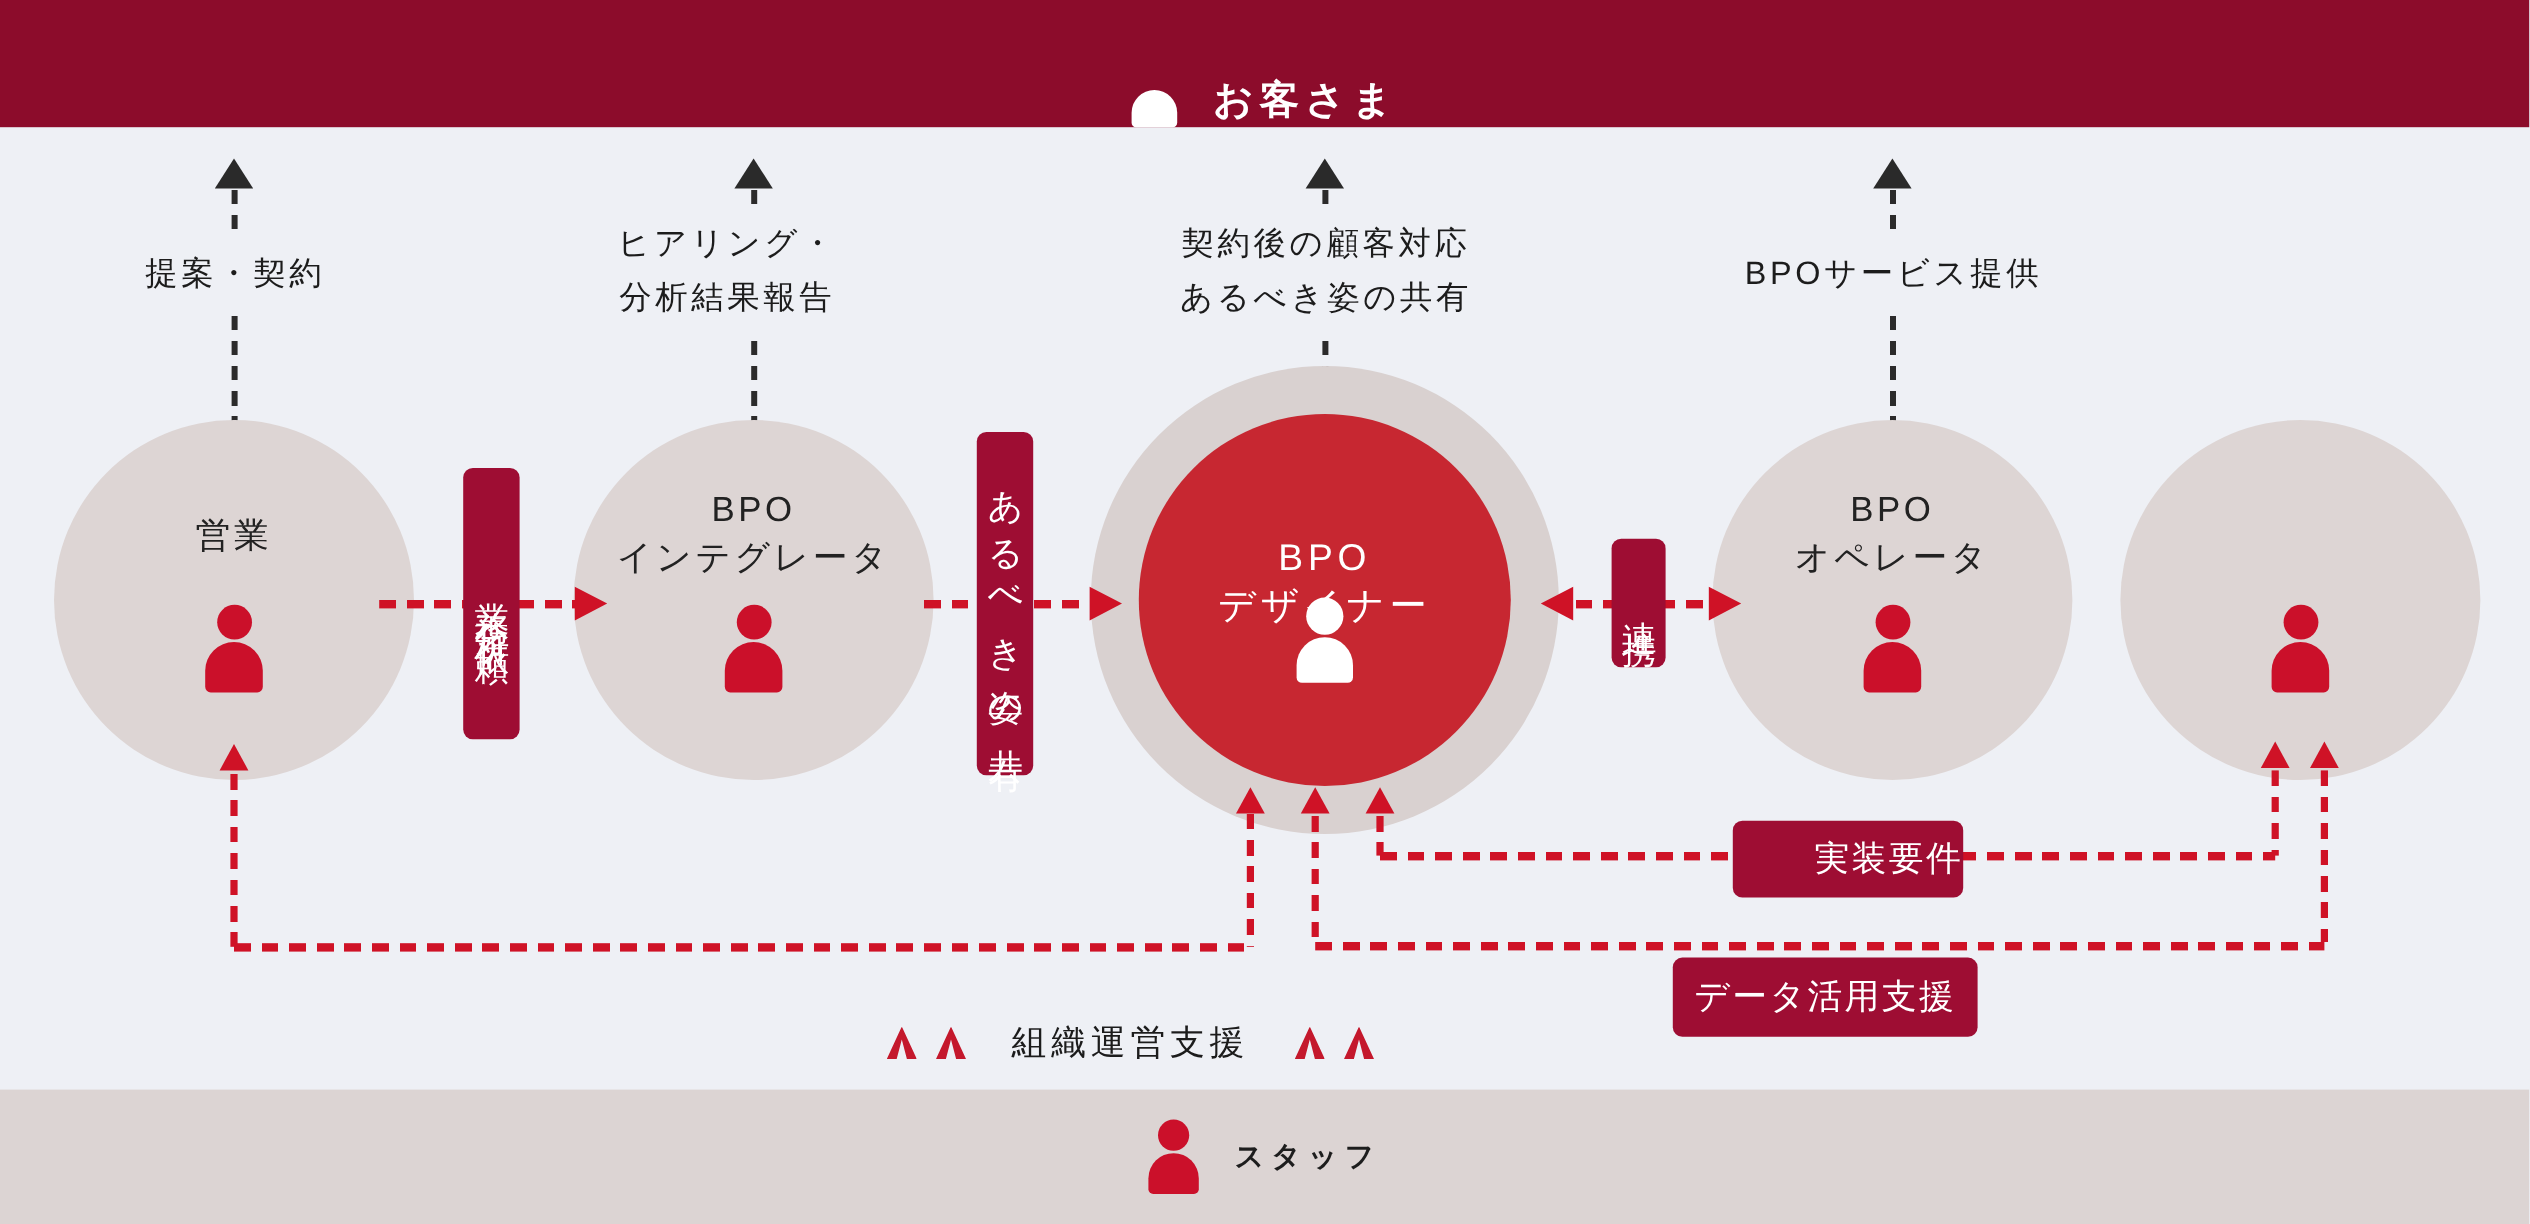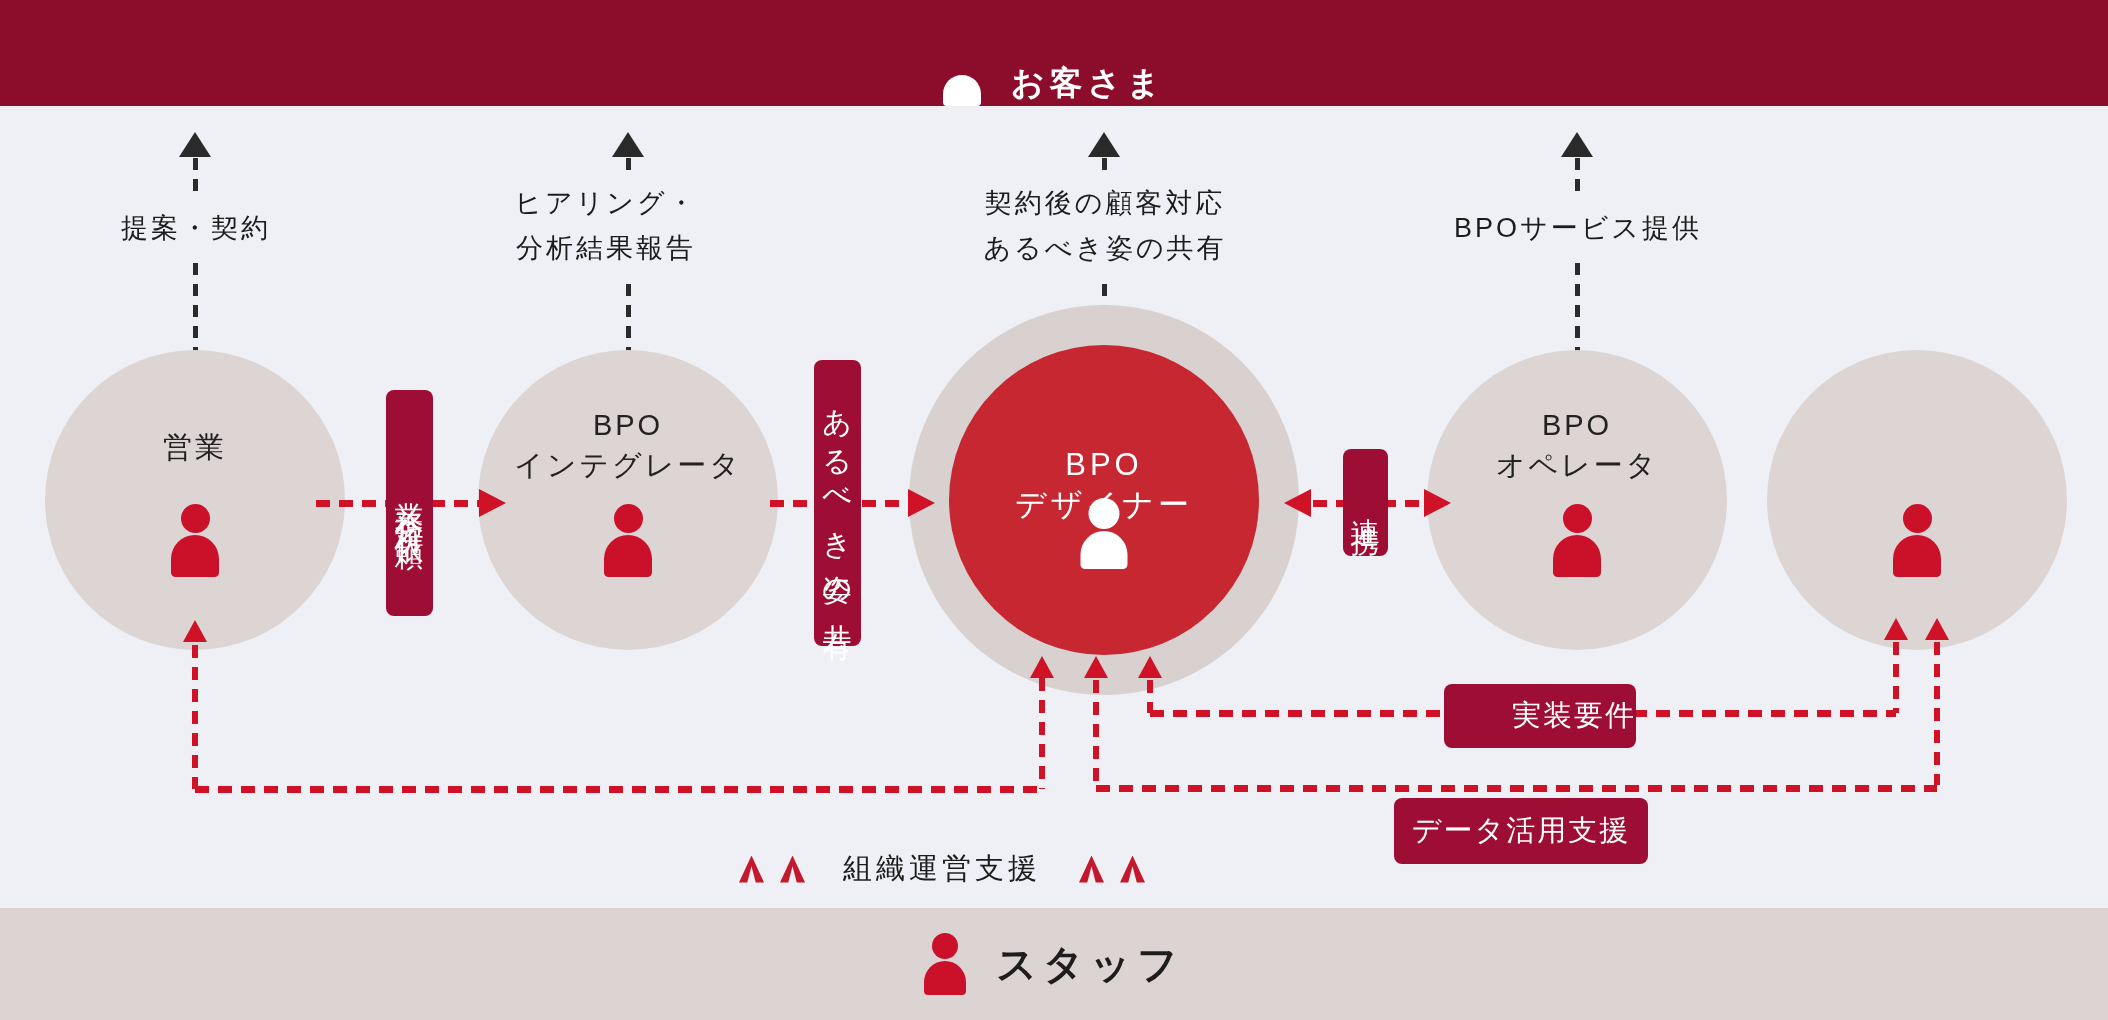--- a/index.html
+++ b/index.html
@@ -15,21 +15,21 @@
     background:#8c0c2b;display:flex;align-items:flex-end;justify-content:center;gap:30px;
   }
   .banner-top .banner-label{
     color:#fff;font-size:33px;font-weight:600;letter-spacing:5px;
   }
   .banner-bottom{
     position:absolute;left:0;top:908px;width:2108px;height:112px;
     background:#dcd4d3;display:flex;align-items:center;justify-content:center;gap:30px;
   }
   .banner-bottom .banner-label{
-    color:#1d1d1d;font-size:40px;font-weight:600;letter-spacing:6px;
+    color:#1d1d1d;font-size:24px;font-weight:600;letter-spacing:6px;
   }
   
   .person{position:relative;display:block;}
   .person .head{border-radius:50%;margin:0 auto;}
   .person .body{border-radius:26px 26px 5px 5px;margin:2px auto 0;}
   .person.white .head,.person.white .body{background:#fff;}
   .person.red .head,.person.red .body{background:#cb102a;}
   .person.size-banner .head{width:21px;height:21px;}
   .person.size-banner .body{width:38px;height:31px;}
   .person.size-banner2 .head{width:26px;height:26px;}

